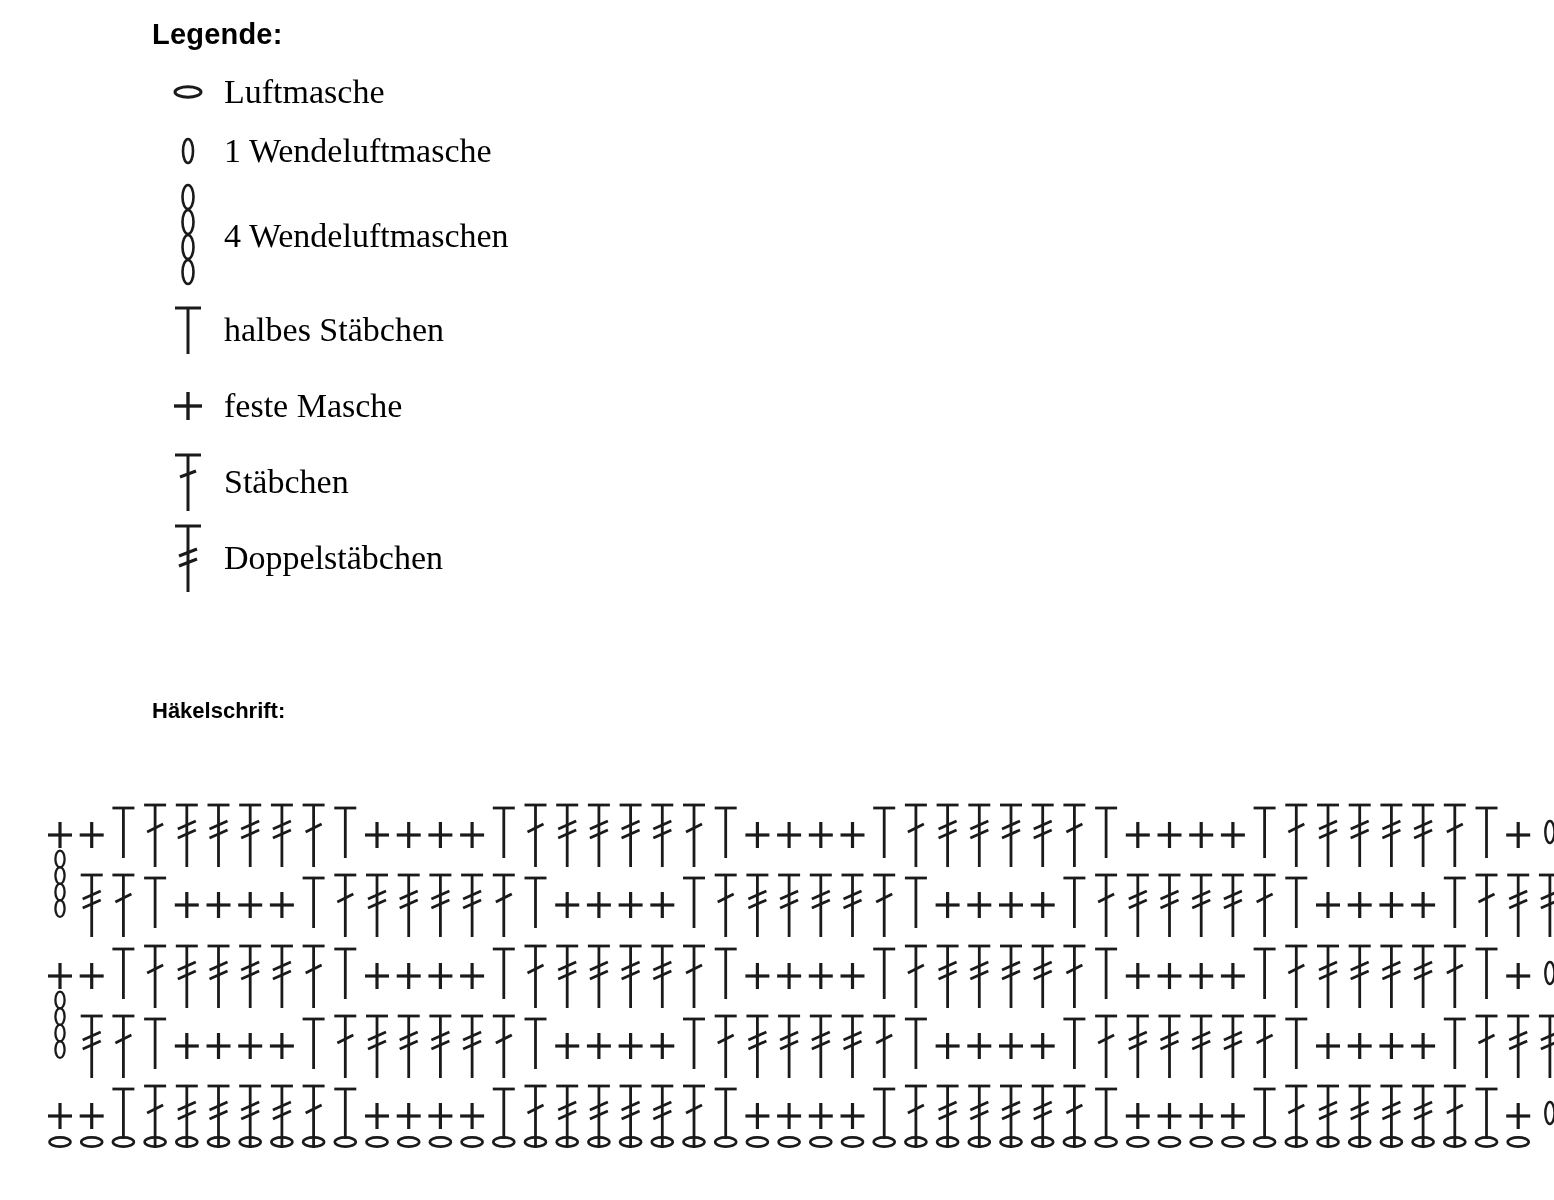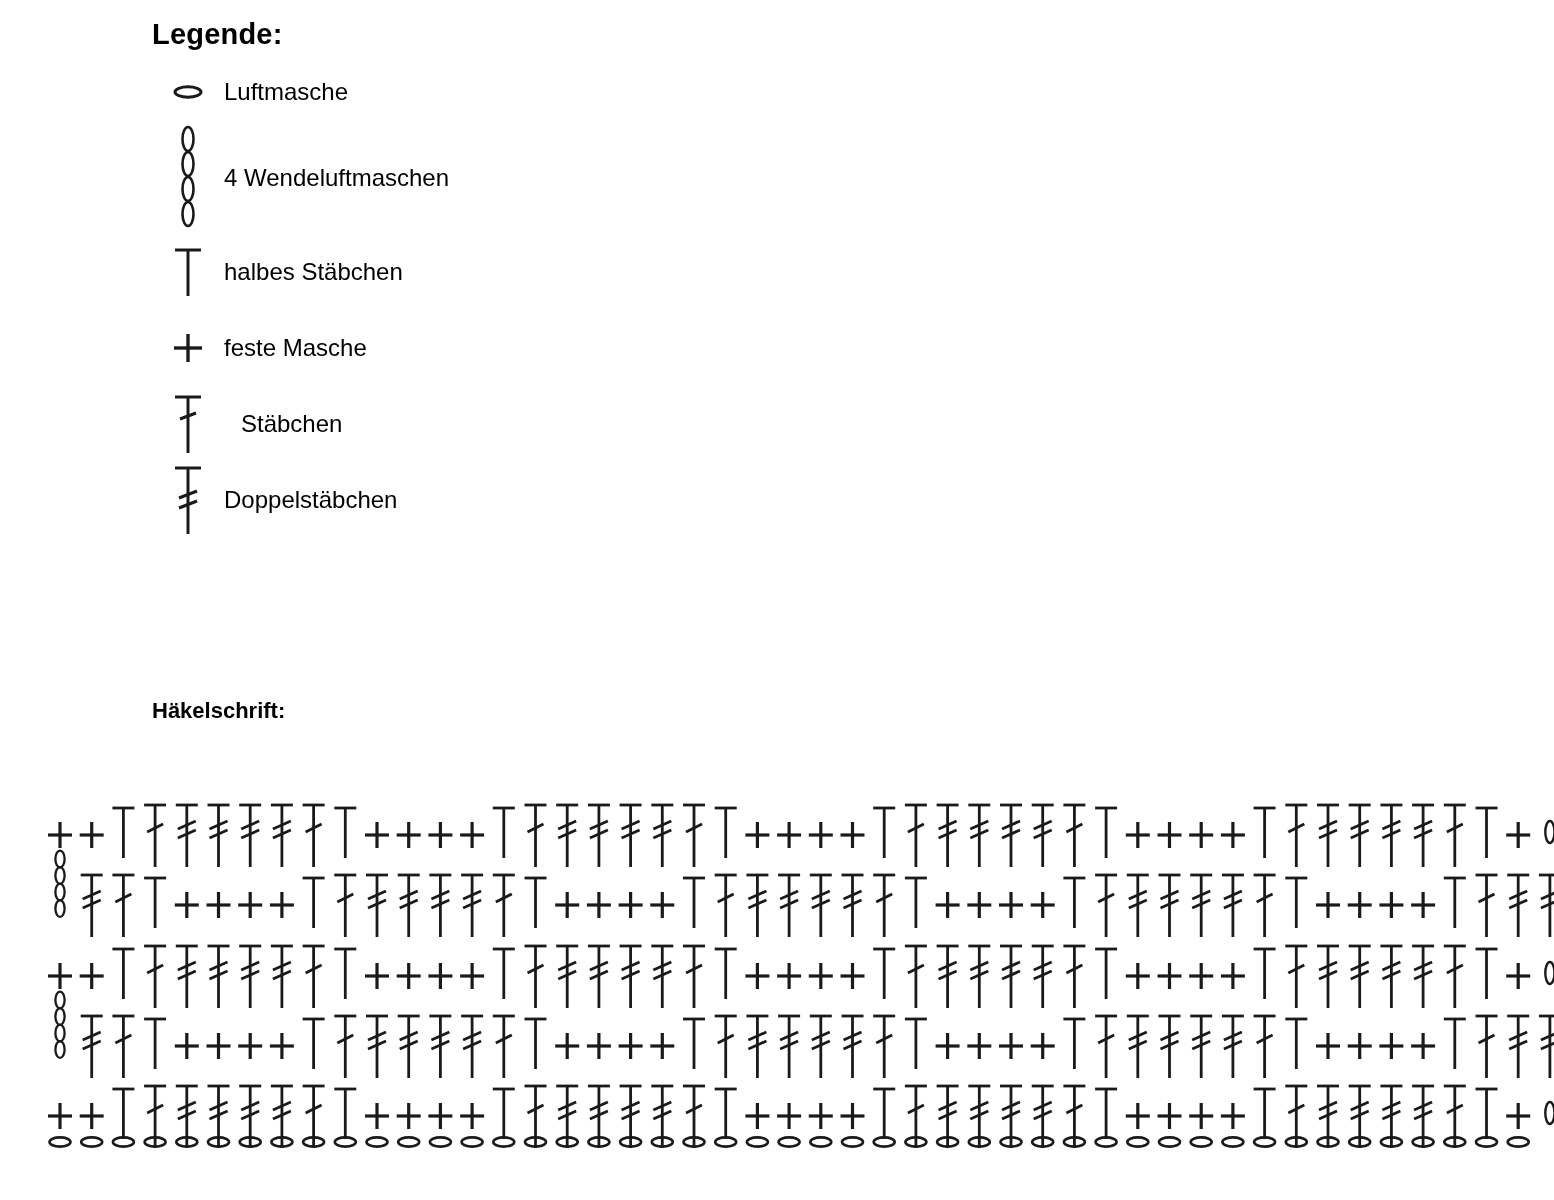--- a/index.html
+++ b/index.html
@@ -19,30 +19,30 @@
     font-size:29px;font-weight:bold;letter-spacing:.2px;
   }
   .legend-list{position:absolute;left:152px;top:62px;width:700px;}
   .legend-row{position:relative;height:auto;display:flex;align-items:center;}
   .legend-sym{
     width:72px;min-height:40px;
     display:flex;align-items:center;justify-content:center;
     flex:0 0 72px;
   }
   .legend-label{
-    font-size:24px;line-height:1.1;white-space:nowrap;
+    font-size:34px;line-height:1.1;white-space:nowrap;font-family:Liberation Serif, serif;
   }
 
   
   .lr0{height:60px;}
   .lr1{height:58px;}
   .lr2{height:112px;text-align:right;}
   .lr3{height:76px;}
   .lr4{height:76px;}
-  .lr5{height:76px;gap:17px;}
+  .lr5{height:76px;}
   .lr6{height:76px;}
 
   .legend-sym svg{display:block;overflow:visible;}
 
   
   .chart-title{
     position:absolute;left:152px;top:698px;
     font-size:22px;font-weight:bold;
   }
   .chart{
@@ -62,20 +62,28 @@
 
     <div class="legend-row lr0">
       <div class="legend-sym">
         <svg width="40" height="26" viewBox="0 0 40 26">
           <ellipse cx="20" cy="13" rx="13" ry="5.2" fill="none" stroke="#1a1a1a" stroke-width="3"></ellipse>
         </svg>
       </div>
       <div class="legend-label">Luftmasche</div>
     </div>
 
+    <div class="legend-row lr1">
+      <div class="legend-sym">
+        <svg width="40" height="40" viewBox="0 0 40 40">
+          <ellipse cx="20" cy="20" rx="5" ry="12" fill="none" stroke="#1a1a1a" stroke-width="2.6"></ellipse>
+        </svg>
+      </div>
+      <div class="legend-label">1 Wendeluftmasche</div>
+    </div>
 
     <div class="legend-row lr2">
       <div class="legend-sym">
         <svg width="40" height="104" viewBox="0 0 40 104">
           <ellipse cx="20" cy="13" rx="5.5" ry="12" fill="none" stroke="#1a1a1a" stroke-width="2.6"></ellipse>
           <ellipse cx="20" cy="38" rx="5.5" ry="12" fill="none" stroke="#1a1a1a" stroke-width="2.6"></ellipse>
           <ellipse cx="20" cy="63" rx="5.5" ry="12" fill="none" stroke="#1a1a1a" stroke-width="2.6"></ellipse>
           <ellipse cx="20" cy="88" rx="5.5" ry="12" fill="none" stroke="#1a1a1a" stroke-width="2.6"></ellipse>
         </svg>
       </div>

